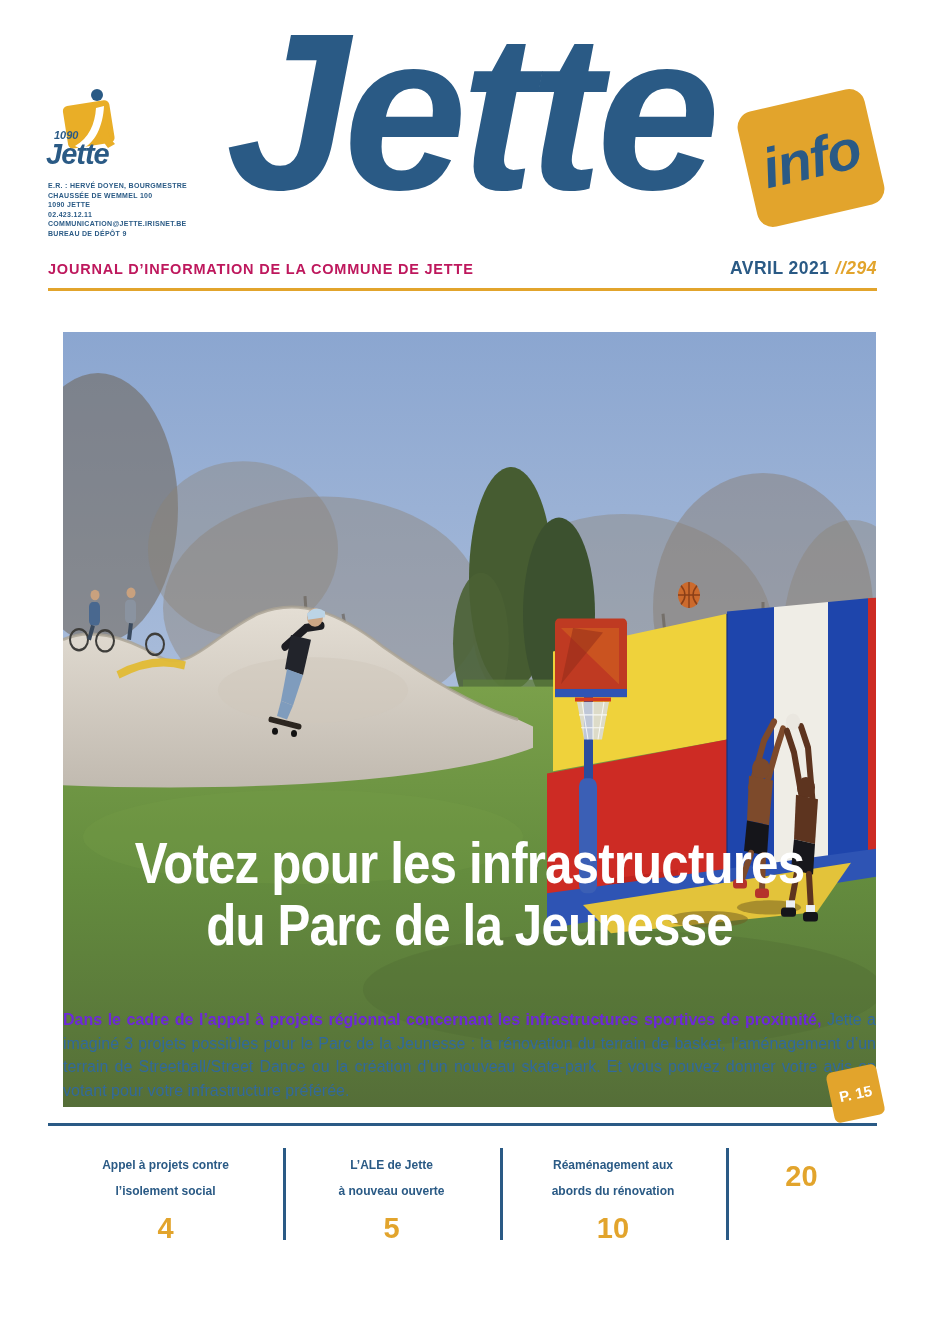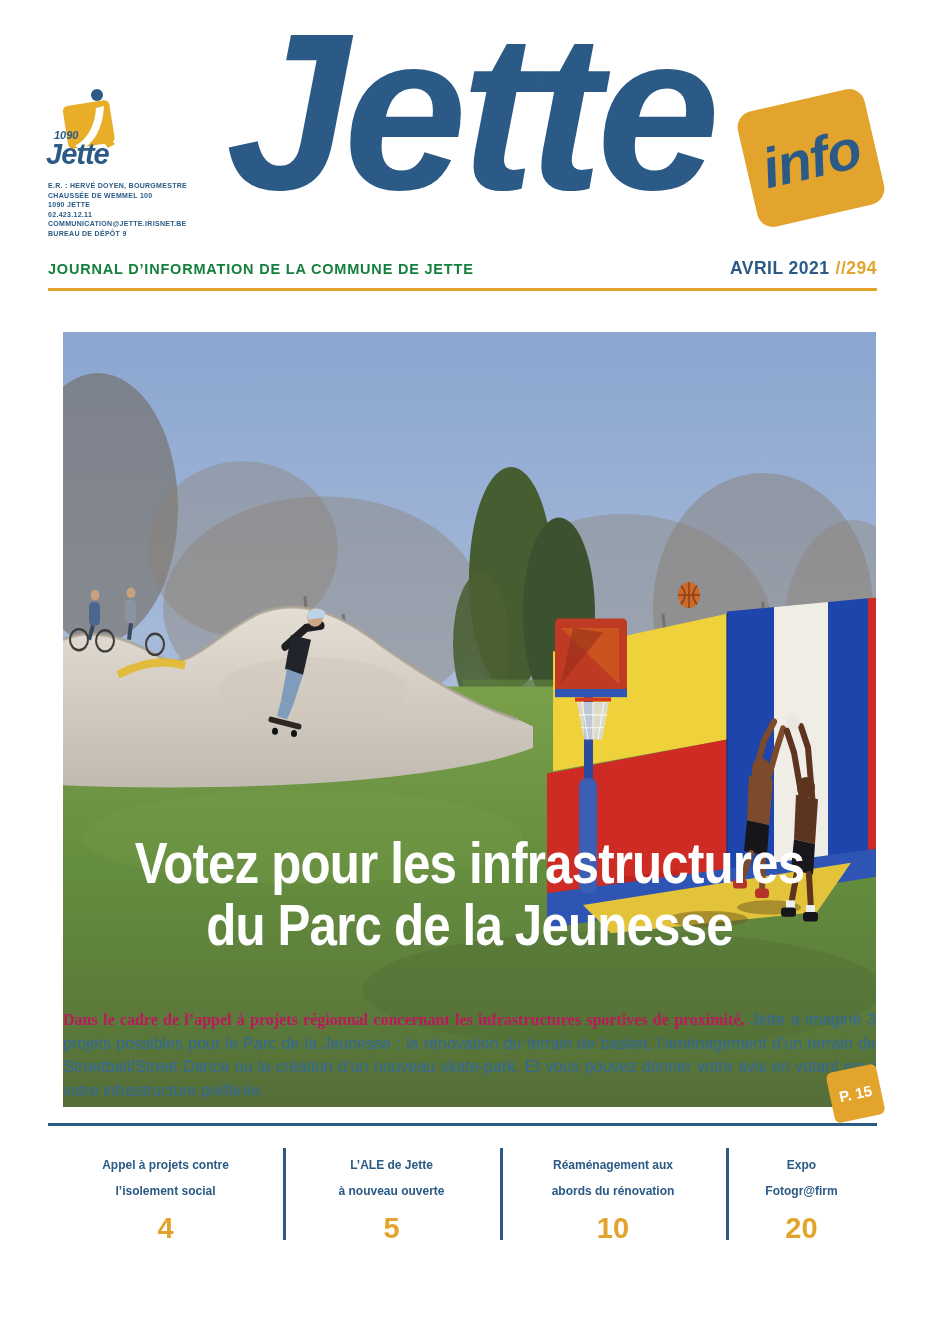--- a/index.html
+++ b/index.html
@@ -9,34 +9,34 @@
   
   .logo-svg { position:absolute; left:45px; top:86px; }
   .logo-num { position:absolute; left:54px; top:129px; font-size:11px; font-style:italic; font-weight:bold; color:#2a5a85; }
   .logo-word { position:absolute; left:46px; top:138px; font-size:29px; font-style:italic; font-weight:bold; color:#2a5a85; letter-spacing:-1px; }
   .publisher { position:absolute; left:48px; top:181px; font-size:7px; font-weight:bold; color:#2a5a85; letter-spacing:.3px; line-height:9.5px; text-transform:uppercase; }
   .big-title { position:absolute; left:226px; top:-28px; font-size:222px; line-height:280px; font-style:italic; font-weight:bold; color:#2a5a85; letter-spacing:-6px; }
   .info-badge { position:absolute; left:746px; top:99px; width:130px; height:118px; background:#e2a42c; border-radius:16px; transform:rotate(-13deg); display:flex; align-items:center; justify-content:center; }
   .info-badge span { font-size:56px; font-style:italic; font-weight:bold; color:#2a5a85; letter-spacing:-1px; }
 
   .subline { position:absolute; left:48px; top:258px; width:829px; display:flex; justify-content:space-between; align-items:baseline; }
-  .journal { font-size:14.5px; font-weight:bold; color:#15803d; letter-spacing:.8px; }
+  .journal { font-size:14.5px; font-weight:bold; color:#be185d; letter-spacing:.8px; }
   .issue { font-size:17.5px; font-weight:bold; color:#2a5a85; letter-spacing:.5px; }
-  .issue .num { color:#e2a42c; margin-left:6px; }
+  .issue .num { color:#e2a42c; margin-left:6px;font-style:italic; }
   .gold-rule { position:absolute; left:48px; top:288px; width:829px; height:3px; background:#e2a42c; }
 
   
   .photo { position:absolute; left:63px; top:332px; width:813px; height:775px; overflow:hidden; }
   .photo svg { position:absolute; left:0; top:0; width:100%; height:100%; }
   .photo-headline { position:absolute; left:0; top:500px; width:100%; text-align:center; color:#ffffff; font-weight:bold; transform:scaleX(.85); transform-origin:50% 50%; }
   .photo-headline .hl { font-size:58px; line-height:62px; letter-spacing:-1px; }
 
   
   .intro { position:absolute; left:63px; top:1008px; width:813px; font-size:16px; line-height:23.5px; color:#31699b; text-align:justify; }
-  .intro .lead { font-weight:bold; color:#be185d;font-family:Liberation Serif, serif; }
+  .intro .lead { font-weight:bold; color:#6d28d9; }
 
   .p15-badge { position:absolute; left:830px; top:1068px; width:51px; height:51px; background:#e2a42c; border-radius:6px; transform:rotate(-12deg); display:flex; align-items:center; justify-content:center; }
   .p15-badge span { color:#fff; font-weight:bold; font-size:15px; }
 
   
   .nav-rule { position:absolute; left:48px; top:1123px; width:829px; height:3px; background:#2a5a85; }
   .toc { position:absolute; left:48px; top:1150px; width:829px; display:grid; grid-template-columns:235px 217px 226px 151px; }
   .toc-item { text-align:center; padding-top:2px; }
   .toc-title { font-size:12px; font-weight:bold; color:#2a5a85; line-height:26px; white-space:pre-line; }
   .toc-page { margin-top:8px; font-size:29px; font-weight:bold; color:#e2a42c; }
@@ -241,19 +241,17 @@
       <div class="toc-title">L’ALE de Jette
 à nouveau ouverte</div>
       <div class="toc-page">5</div>
     </div>
     <div class="toc-item">
       <div class="toc-title">Réaménagement aux
 abords du rénovation</div>
       <div class="toc-page">10</div>
     </div>
     <div class="toc-item">
-      <div class="toc-title">Expo
-Fotogr@firm</div>
       <div class="toc-page">20</div>
     </div>
   </div>
 
 </div>
 
 </body></html>

